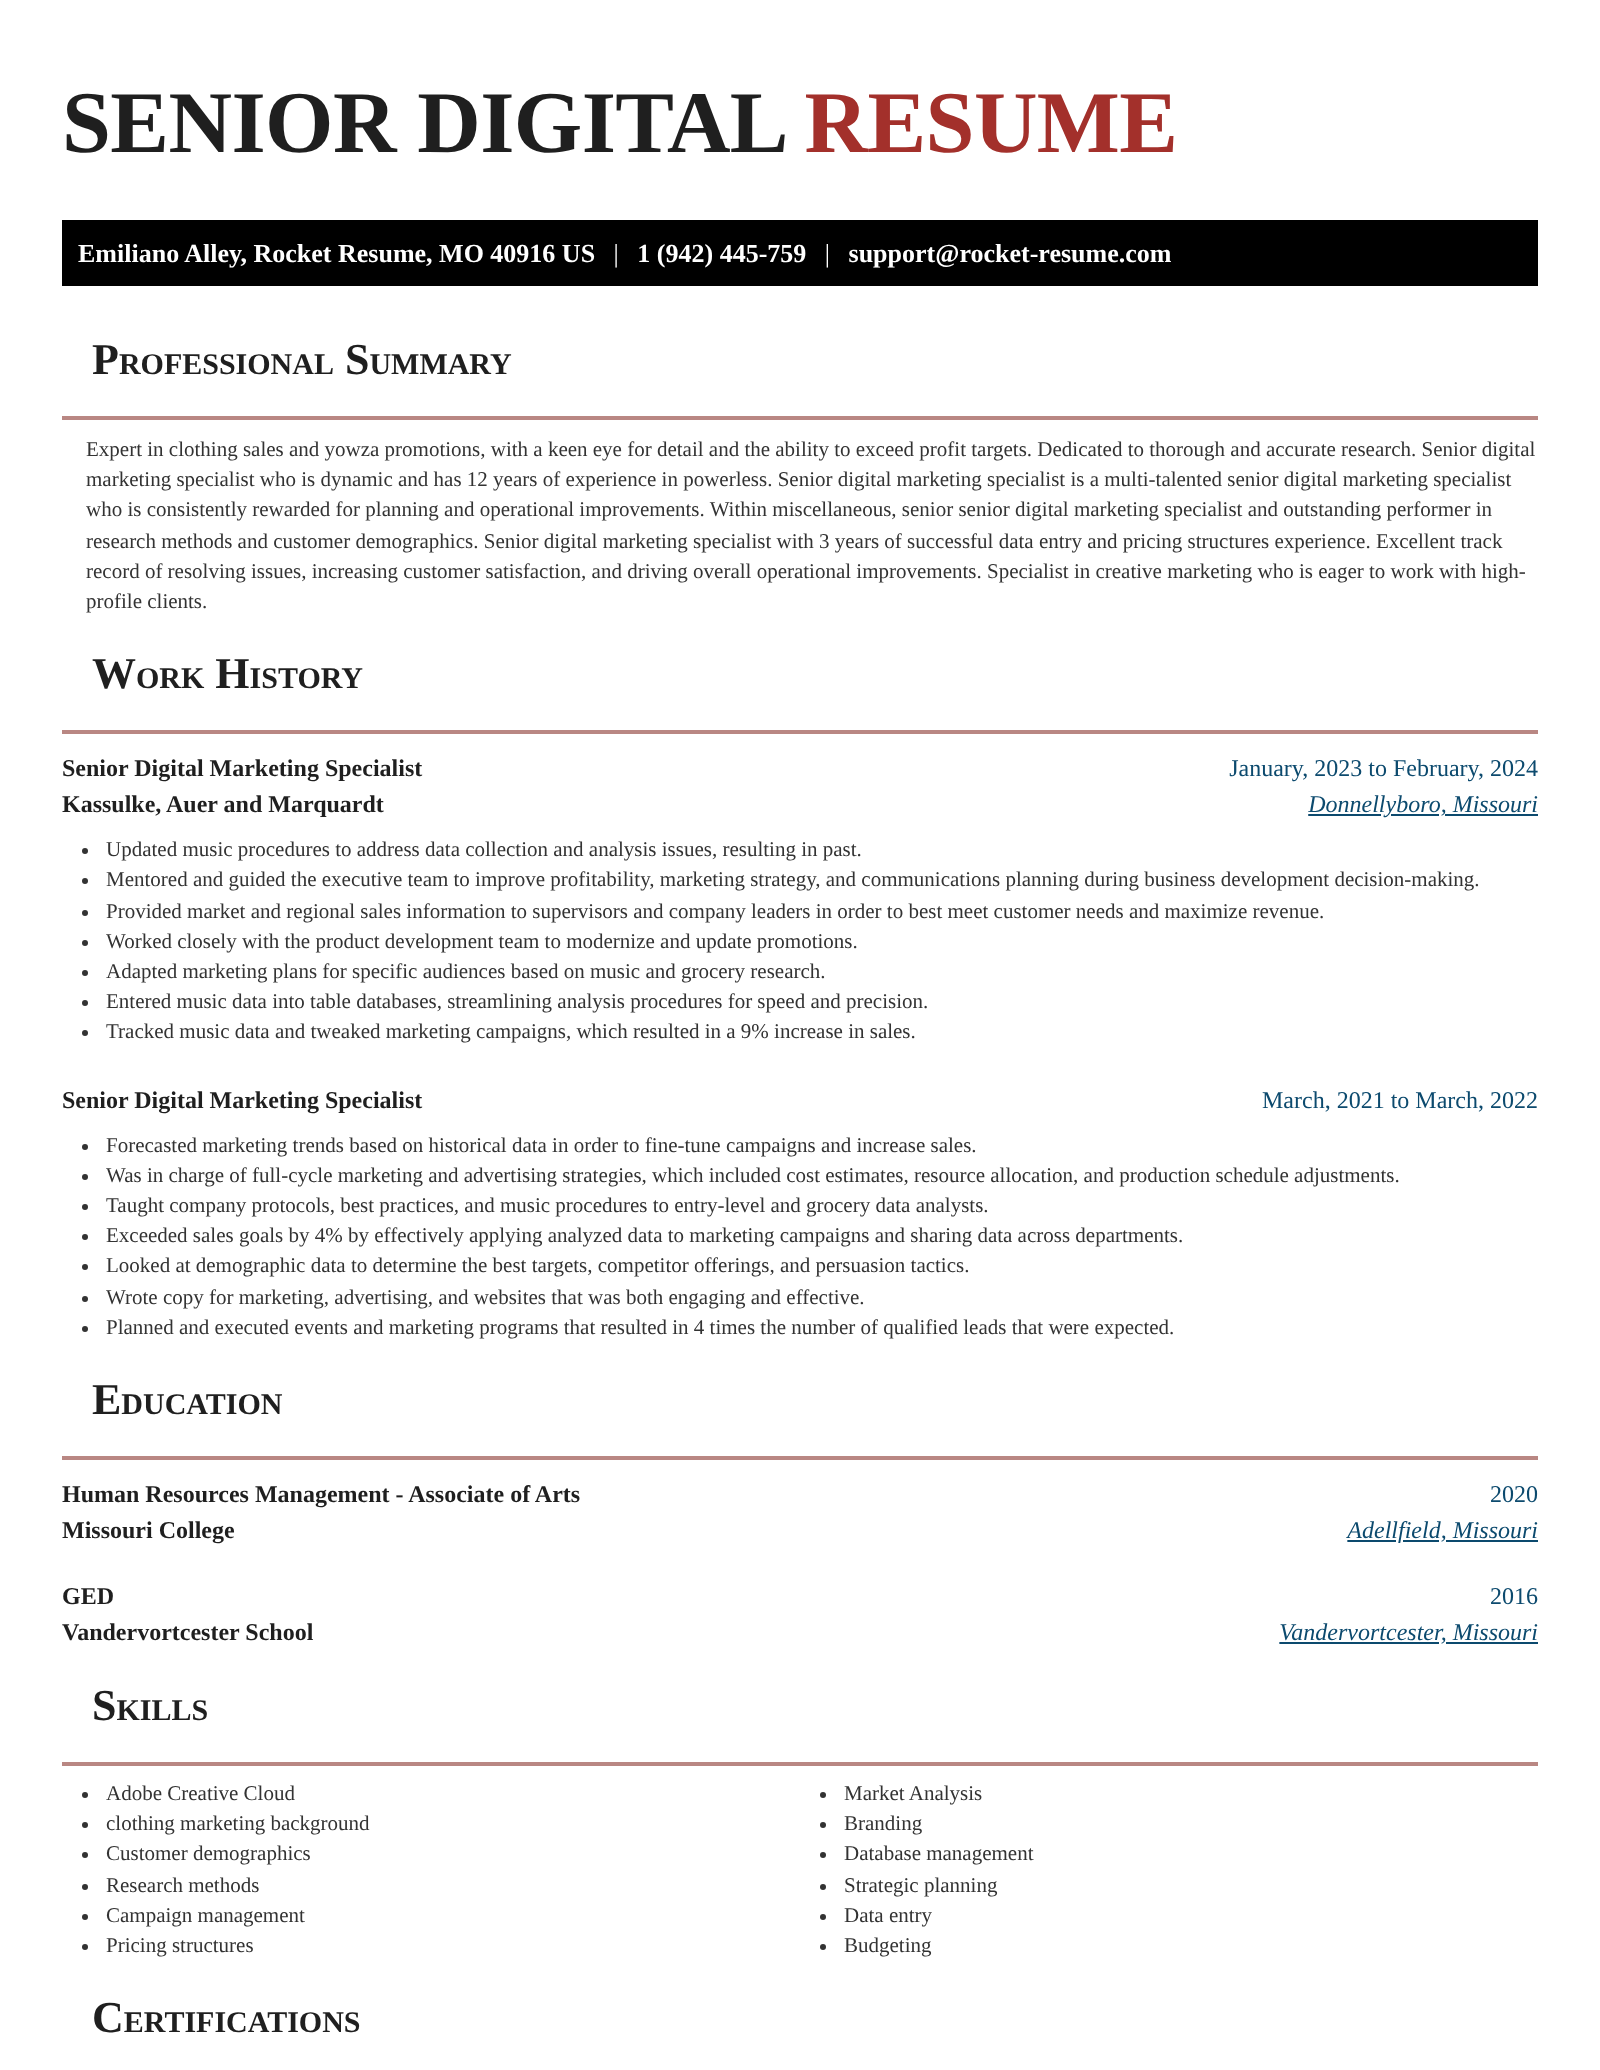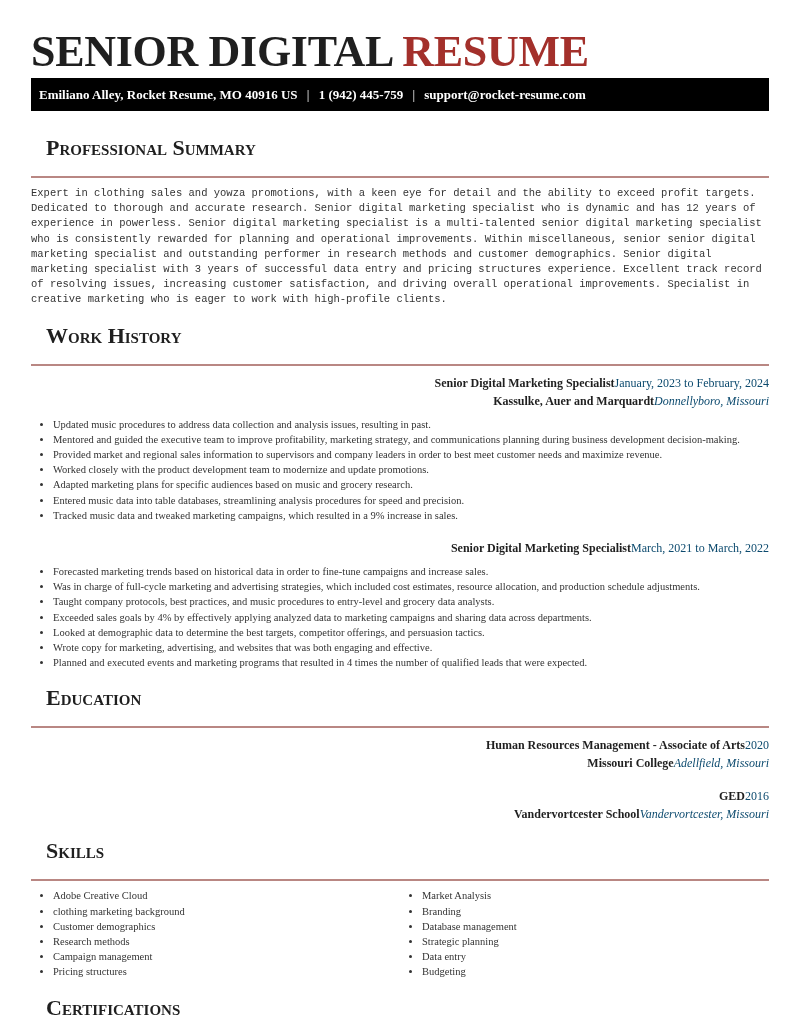--- a/index.html
+++ b/index.html
@@ -6,32 +6,32 @@
     body {
       width: 800px;
       height: 1035px;
       overflow: hidden;
       font-family: "Liberation Serif", "DejaVu Serif", serif;
       color: #222222;
     }
     .page { position: relative; padding: 0 31px; }
     .title {
       margin: 0;
-      padding-top: 26px;
+      padding-top: 36px;
       height: 52px;
       font-family: "Liberation Serif", serif;
       font-weight: bold;
       font-size: 44px;
       line-height: 52px;
       color: #1f1f1f;
       letter-spacing: -0.3px;
     }
     .title .accent { color: #a3302b; }
     .contact-bar {
-      margin-top: 0;
+      margin-top: 22px;
       height: 33px;
       background: #000000;
       color: #ffffff;
       font-weight: bold;
       font-size: 13px;
       line-height: 33px;
       padding-left: 8px;
     }
     .contact-bar .sep { padding: 0 6px; font-weight: normal; }
     .section-title {
@@ -44,27 +44,26 @@
     }
     .rule {
       height: 2px;
       background: #b98783;
       margin-top: 6px;
     }
     .summary {
       font-size: 10.5px;
       line-height: 15.2px;
       color: #333333;
-      margin: 8px 0 0 0;
-      font-family: Liberation Mono, monospace;
+      margin: 8px 0 0 12px;
     }
-    .job-head { display: flex; justify-content: flex-end; font-size: 12px; line-height: 18px; }
+    .job-head { display: flex; justify-content: space-between; font-size: 12px; line-height: 18px; }
     .job-head .left { font-weight: bold; color: #1f1f1f; }
     .job-head .right { color: #0c4a6e; }
-    .job-head .italic { font-style: italic; }
+    .job-head .italic { font-style: italic; text-decoration: underline; }
     ul.bullets {
       margin: 7px 0 0 0;
       padding-left: 22px;
       font-size: 10.5px;
       line-height: 15.2px;
       color: #333333;
     }
     ul.bullets li { padding-left: 0; }
     .skills-grid { display: flex; }
     .skills-grid ul { width: 50%; }

